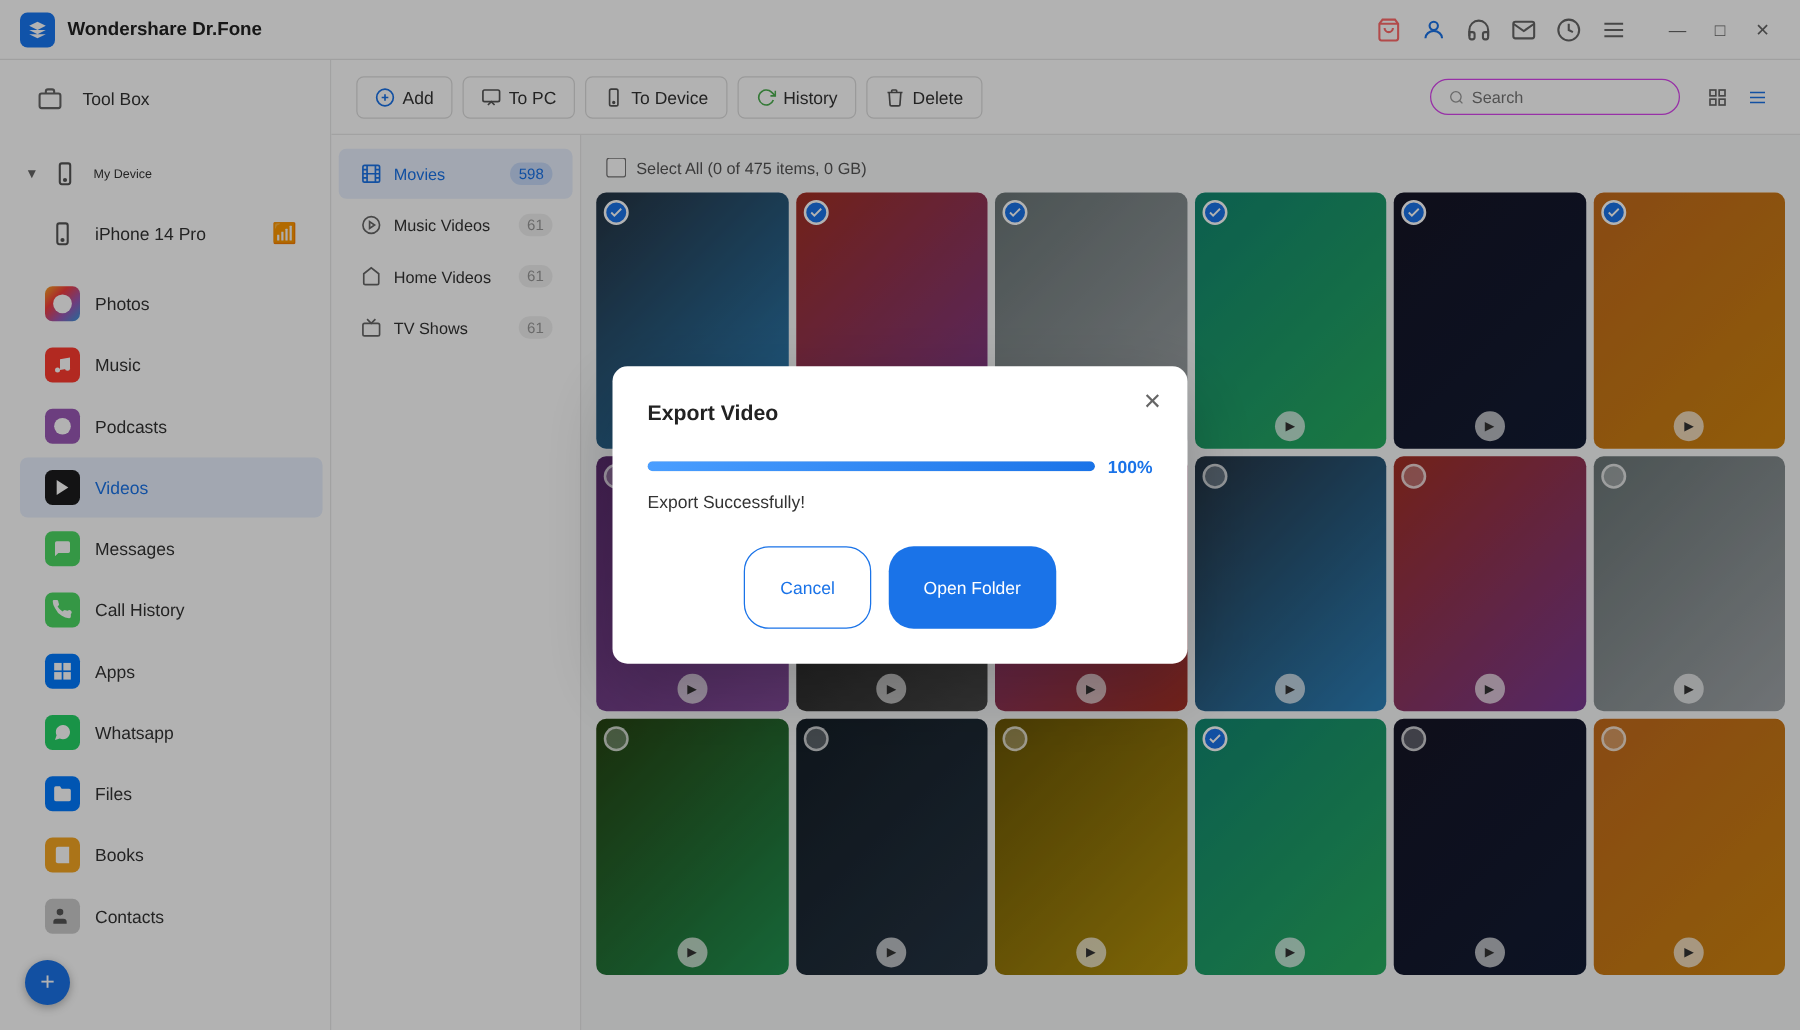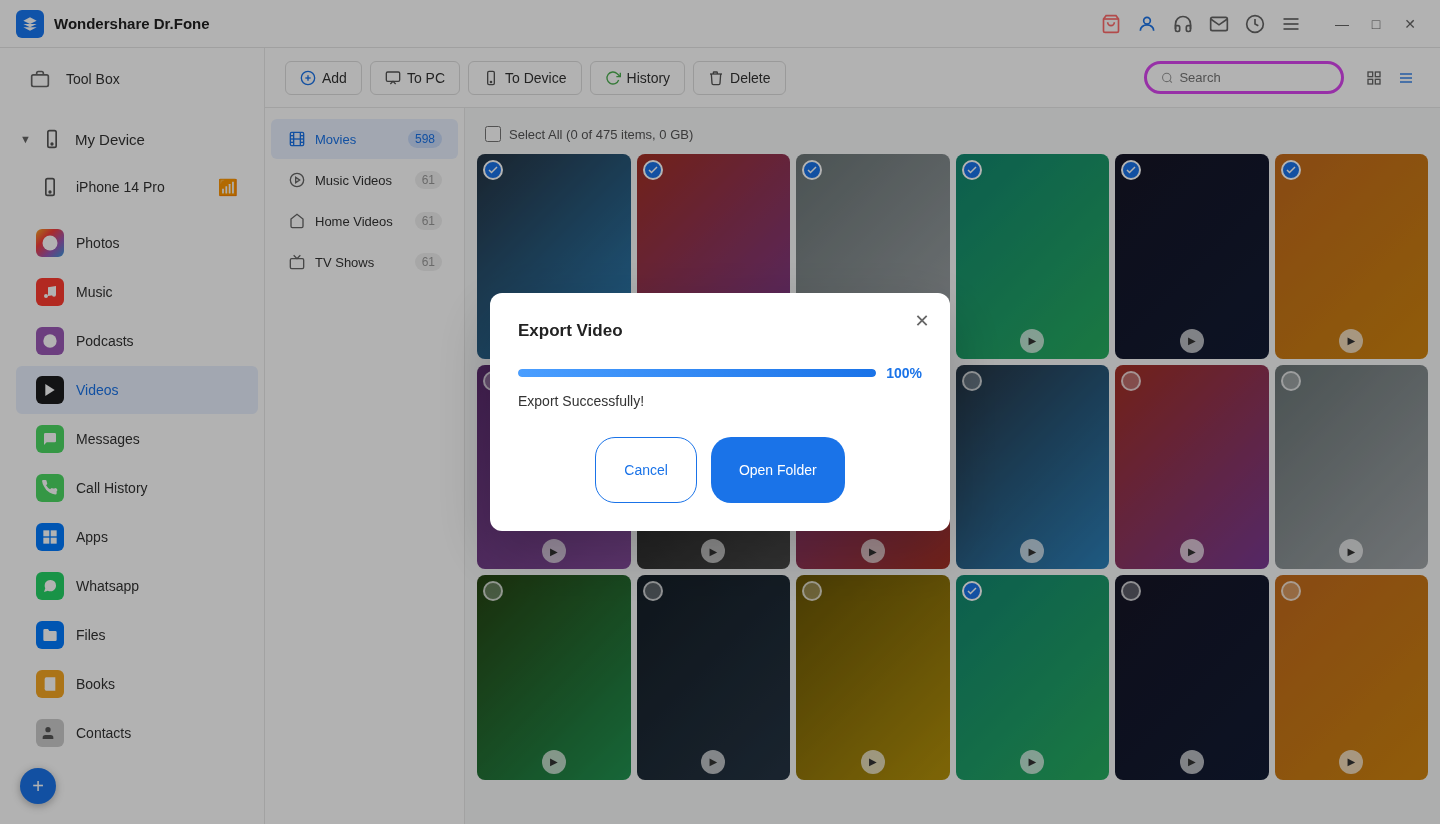--- a/index.html
+++ b/index.html
@@ -59,21 +59,21 @@
     .sidebar-item-label { font-size: 14px; color: #333; }
     .sidebar-item.active .sidebar-item-label { color: #1a73e8; font-weight: 500; }
 
     .device-section { padding: 6px 0; }
     .device-header {
       display: flex; align-items: center;
       padding: 10px 20px;
       cursor: pointer;
     }
     .device-header-icon { width: 26px; height: 26px; margin-right: 10px; display: flex; align-items: center; justify-content: center; }
-    .device-header-label { font-size: 15px; color: #333; font-weight: 500; }
+    .device-header-label { font-size: 10px; color: #333; font-weight: 500; }
     .chevron { margin-right: 8px; color: #666; font-size: 11px; }
     .wifi-icon { margin-left: auto; color: #4caf50; font-size: 16px; }
 
     .device-sub-items { padding-left: 10px; }
     .icon-photos { background: linear-gradient(135deg, #f5a623, #f53d3d, #9b59b6, #3498db); border-radius: 6px; }
     .icon-music { background: #ff3b30; border-radius: 6px; }
     .icon-podcasts { background: #9b59b6; border-radius: 6px; }
     .icon-videos { background: #1c1c1e; border-radius: 6px; }
     .icon-messages { background: #4cd964; border-radius: 6px; }
     .icon-callhistory { background: #4cd964; border-radius: 6px; }
@@ -106,21 +106,21 @@
       background: #fff;
       cursor: pointer;
       font-size: 14px;
       color: #333;
       white-space: nowrap;
     }
     .toolbar-btn svg { width: 16px; height: 16px; }
     .toolbar-spacer { flex: 1; }
     .search-box {
       display: flex; align-items: center;
-      border: 3px solid #d946ef;
+      border: 1px solid #d946ef;
       border-radius: 20px;
       padding: 6px 14px;
       background: #fff;
       width: 200px;
       gap: 6px;
     }
     .search-box input { border: none; outline: none; font-size: 13px; color: #333; width: 100%; background: transparent; }
     .view-toggle { display: flex; gap: 4px; margin-left: 8px; }
     .view-btn { width: 28px; height: 28px; display: flex; align-items: center; justify-content: center; cursor: pointer; border-radius: 4px; color: #666; }
 

